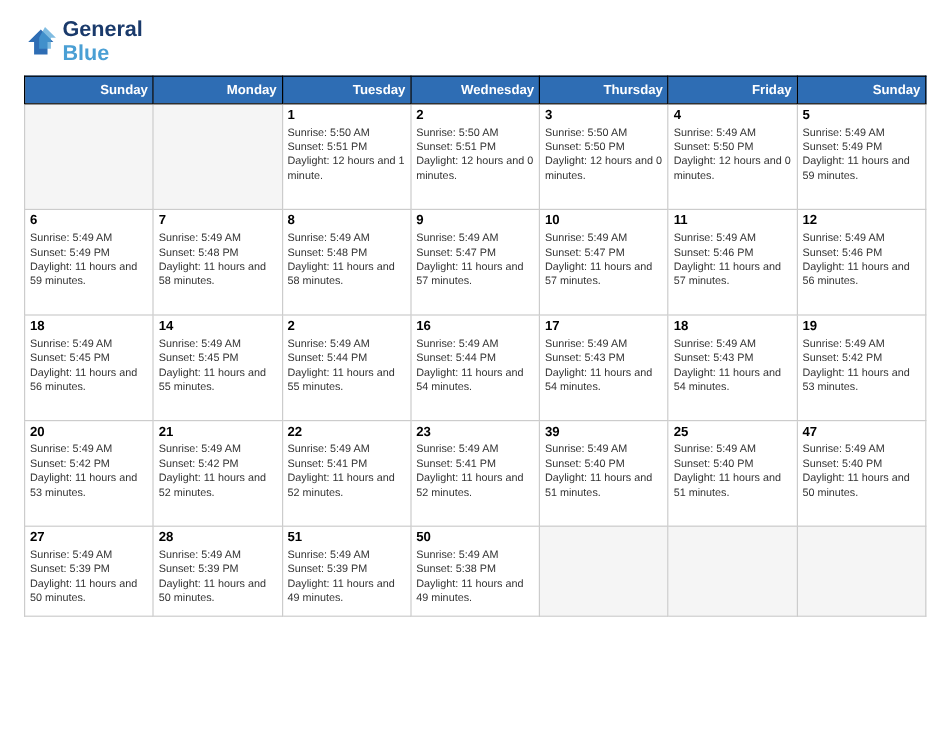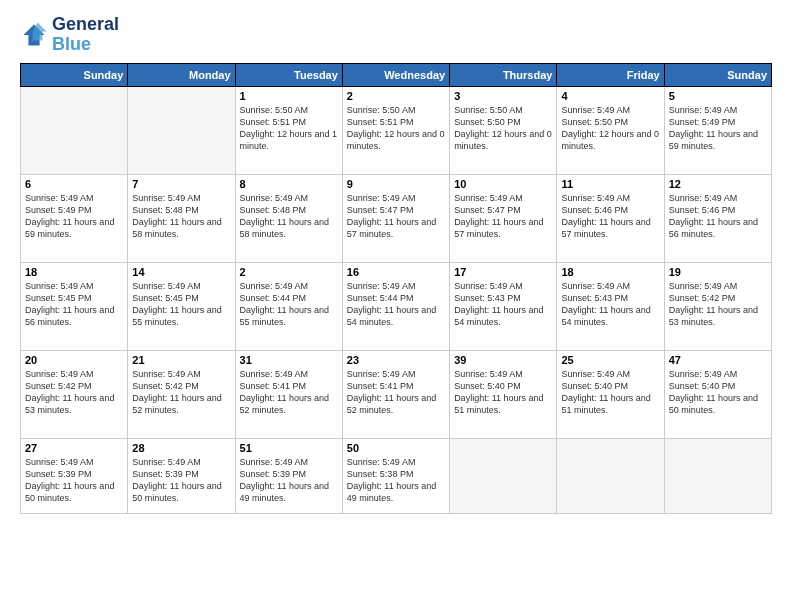--- a/index.html
+++ b/index.html
@@ -279,21 +279,21 @@
 and 53 minutes.</div>
           </td>
           <td>
             <span class="day-number">21</span>
             <div class="cell-text">Sunrise: 5:49 AM
 Sunset: 5:42 PM
 Daylight: 11 hours
 and 52 minutes.</div>
           </td>
           <td>
-            <span class="day-number">31</span>
+            <span class="day-number">22</span>
             <div class="cell-text">Sunrise: 5:49 AM
 Sunset: 5:41 PM
 Daylight: 11 hours
 and 52 minutes.</div>
           </td>
           <td>
             <span class="day-number">23</span>
             <div class="cell-text">Sunrise: 5:49 AM
 Sunset: 5:41 PM
 Daylight: 11 hours

